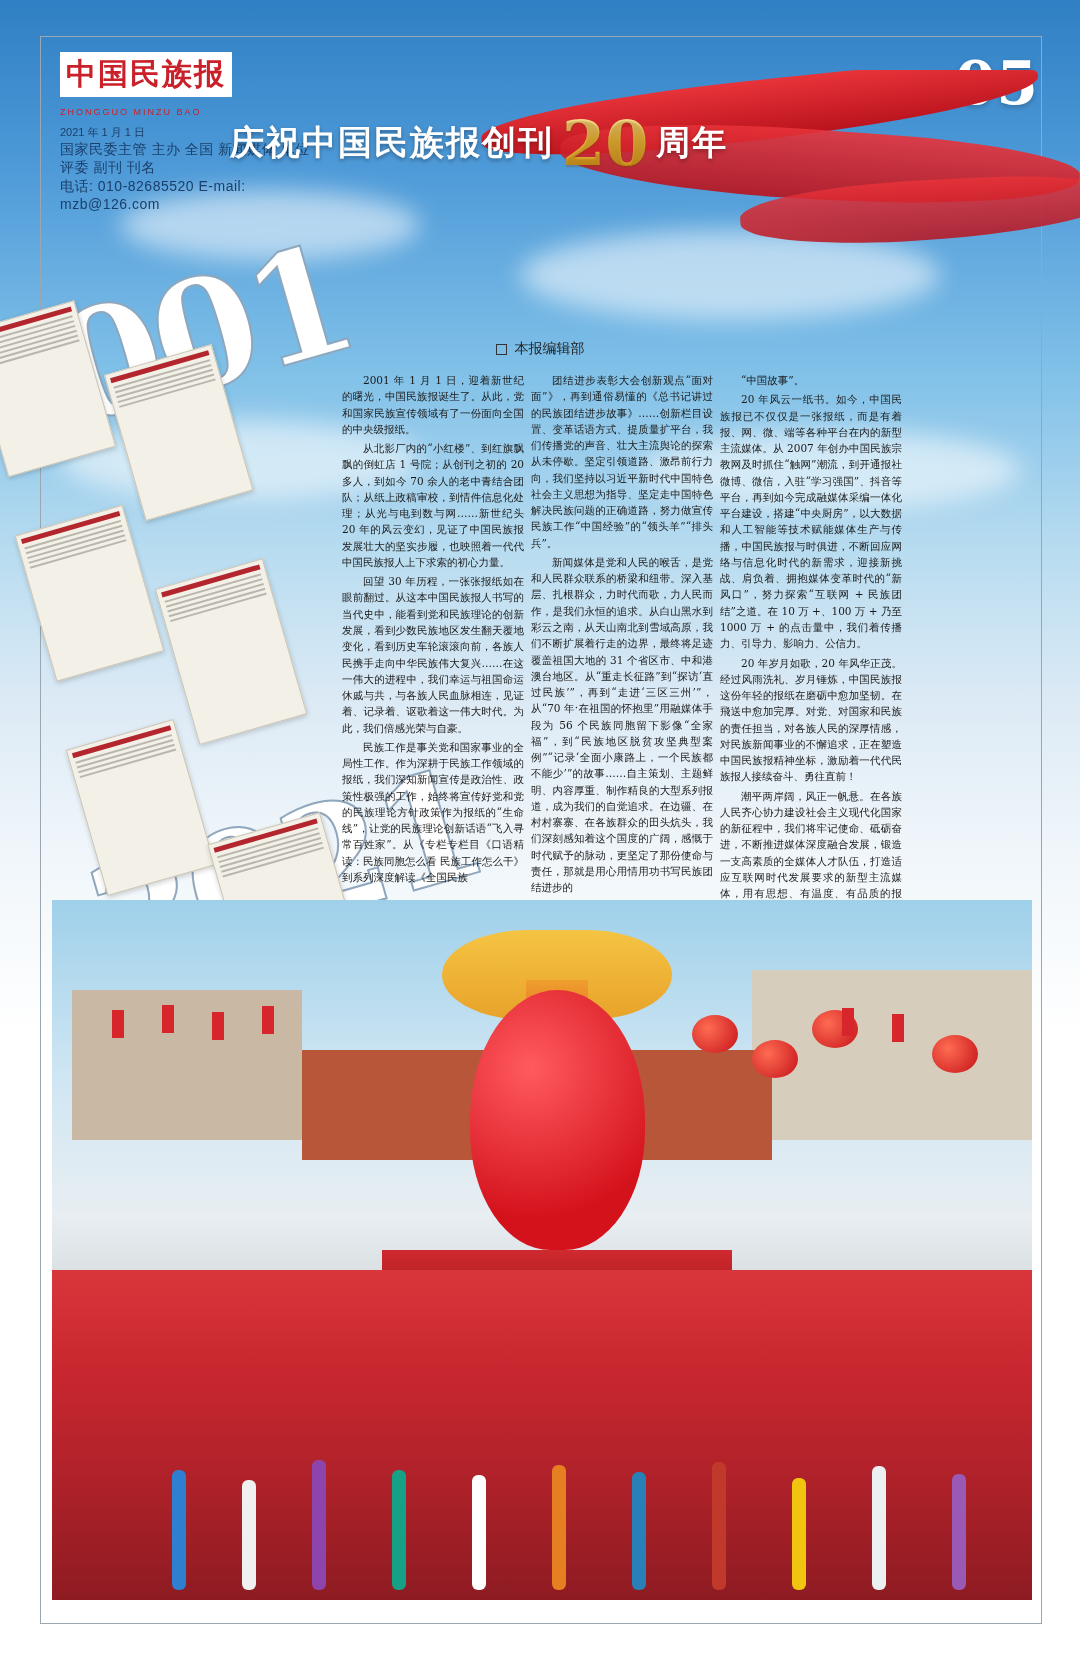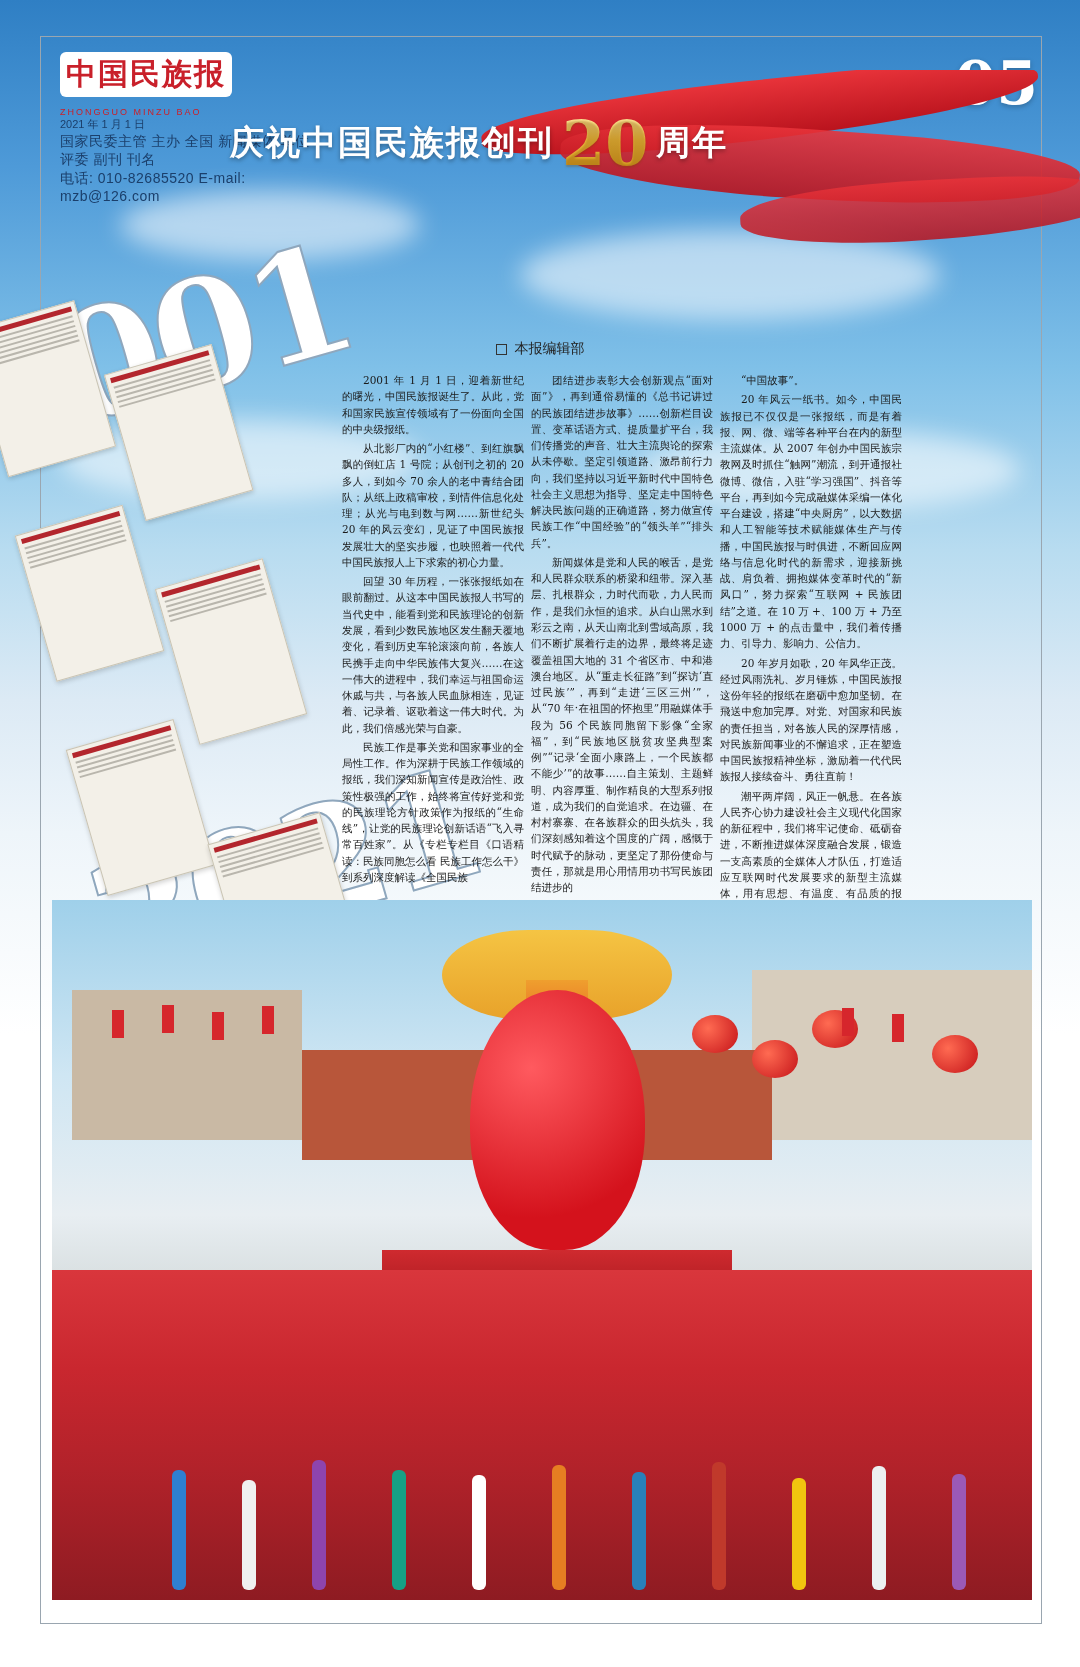--- a/index.html
+++ b/index.html
@@ -3,23 +3,23 @@
 <meta charset="utf-8">
 <style>
   html,body{margin:0;padding:0;background:#d8d8d8;}
   body{font-family:"Liberation Sans", sans-serif;}
   .page{position:relative;width:1080px;height:1667px;margin:0 auto;background:#ffffff;overflow:hidden;}
   .sky{position:absolute;left:0;top:0;width:1080px;height:1667px;
        background:linear-gradient(180deg,#2f7fc4 0%,#4e9ad8 10%,#7fc0e8 22%,#b8dcf0 33%,#dceaf5 42%,#eef5fa 50%,#ffffff 62%);}
   .cloud{position:absolute;border-radius:50%;background:rgba(255,255,255,.55);filter:blur(12px);}
   .masthead{position:absolute;left:60px;top:52px;width:260px;}
   .mh-title{font-family:"DejaVu Serif",serif;font-weight:bold;font-size:30px;color:#c9202a;letter-spacing:2px;
-            background:#fff;display:inline-block;padding:2px 6px;border-radius:6px;}
+            background:#fff;display:inline-block;padding:2px 6px;border-radius:0;}
   .mh-pinyin{font-size:9px;color:#c9202a;letter-spacing:2px;margin-top:10px;}
-  .mh-date{font-size:11px;color:#1b3f6b;margin-top:0;}
+  .mh-date{font-size:11px;color:#1b3f6b;margin-top:8px;}
   .mh-line{font-size:14px;color:#1b3f6b;margin-top:1px;letter-spacing:.5px;}
   .pagenum{position:absolute;right:42px;top:48px;font-family:"DejaVu Serif",serif;font-size:60px;font-weight:bold;color:#ffffff;
            text-shadow:0 2px 5px rgba(0,0,0,.25);}
   .ribbon{position:absolute;right:0;top:70px;width:640px;height:190px;overflow:hidden;}
   .rb{position:absolute;background:linear-gradient(180deg,#e8333a,#b8121c);border-radius:50% 40% 60% 45%;}
   .banner{position:absolute;left:230px;top:108px;width:620px;height:70px;display:flex;align-items:center;gap:8px;}
   .banner .txt{font-family:"DejaVu Serif",serif;font-size:34px;font-weight:bold;color:#ffffff;letter-spacing:2px;
                text-shadow:0 2px 4px rgba(0,0,0,.35);}
   .banner .num{font-family:"DejaVu Serif",serif;font-size:62px;font-weight:bold;
                background:linear-gradient(180deg,#fff4c0,#f0c040 45%,#c98a12);-webkit-background-clip:text;background-clip:text;color:transparent;

